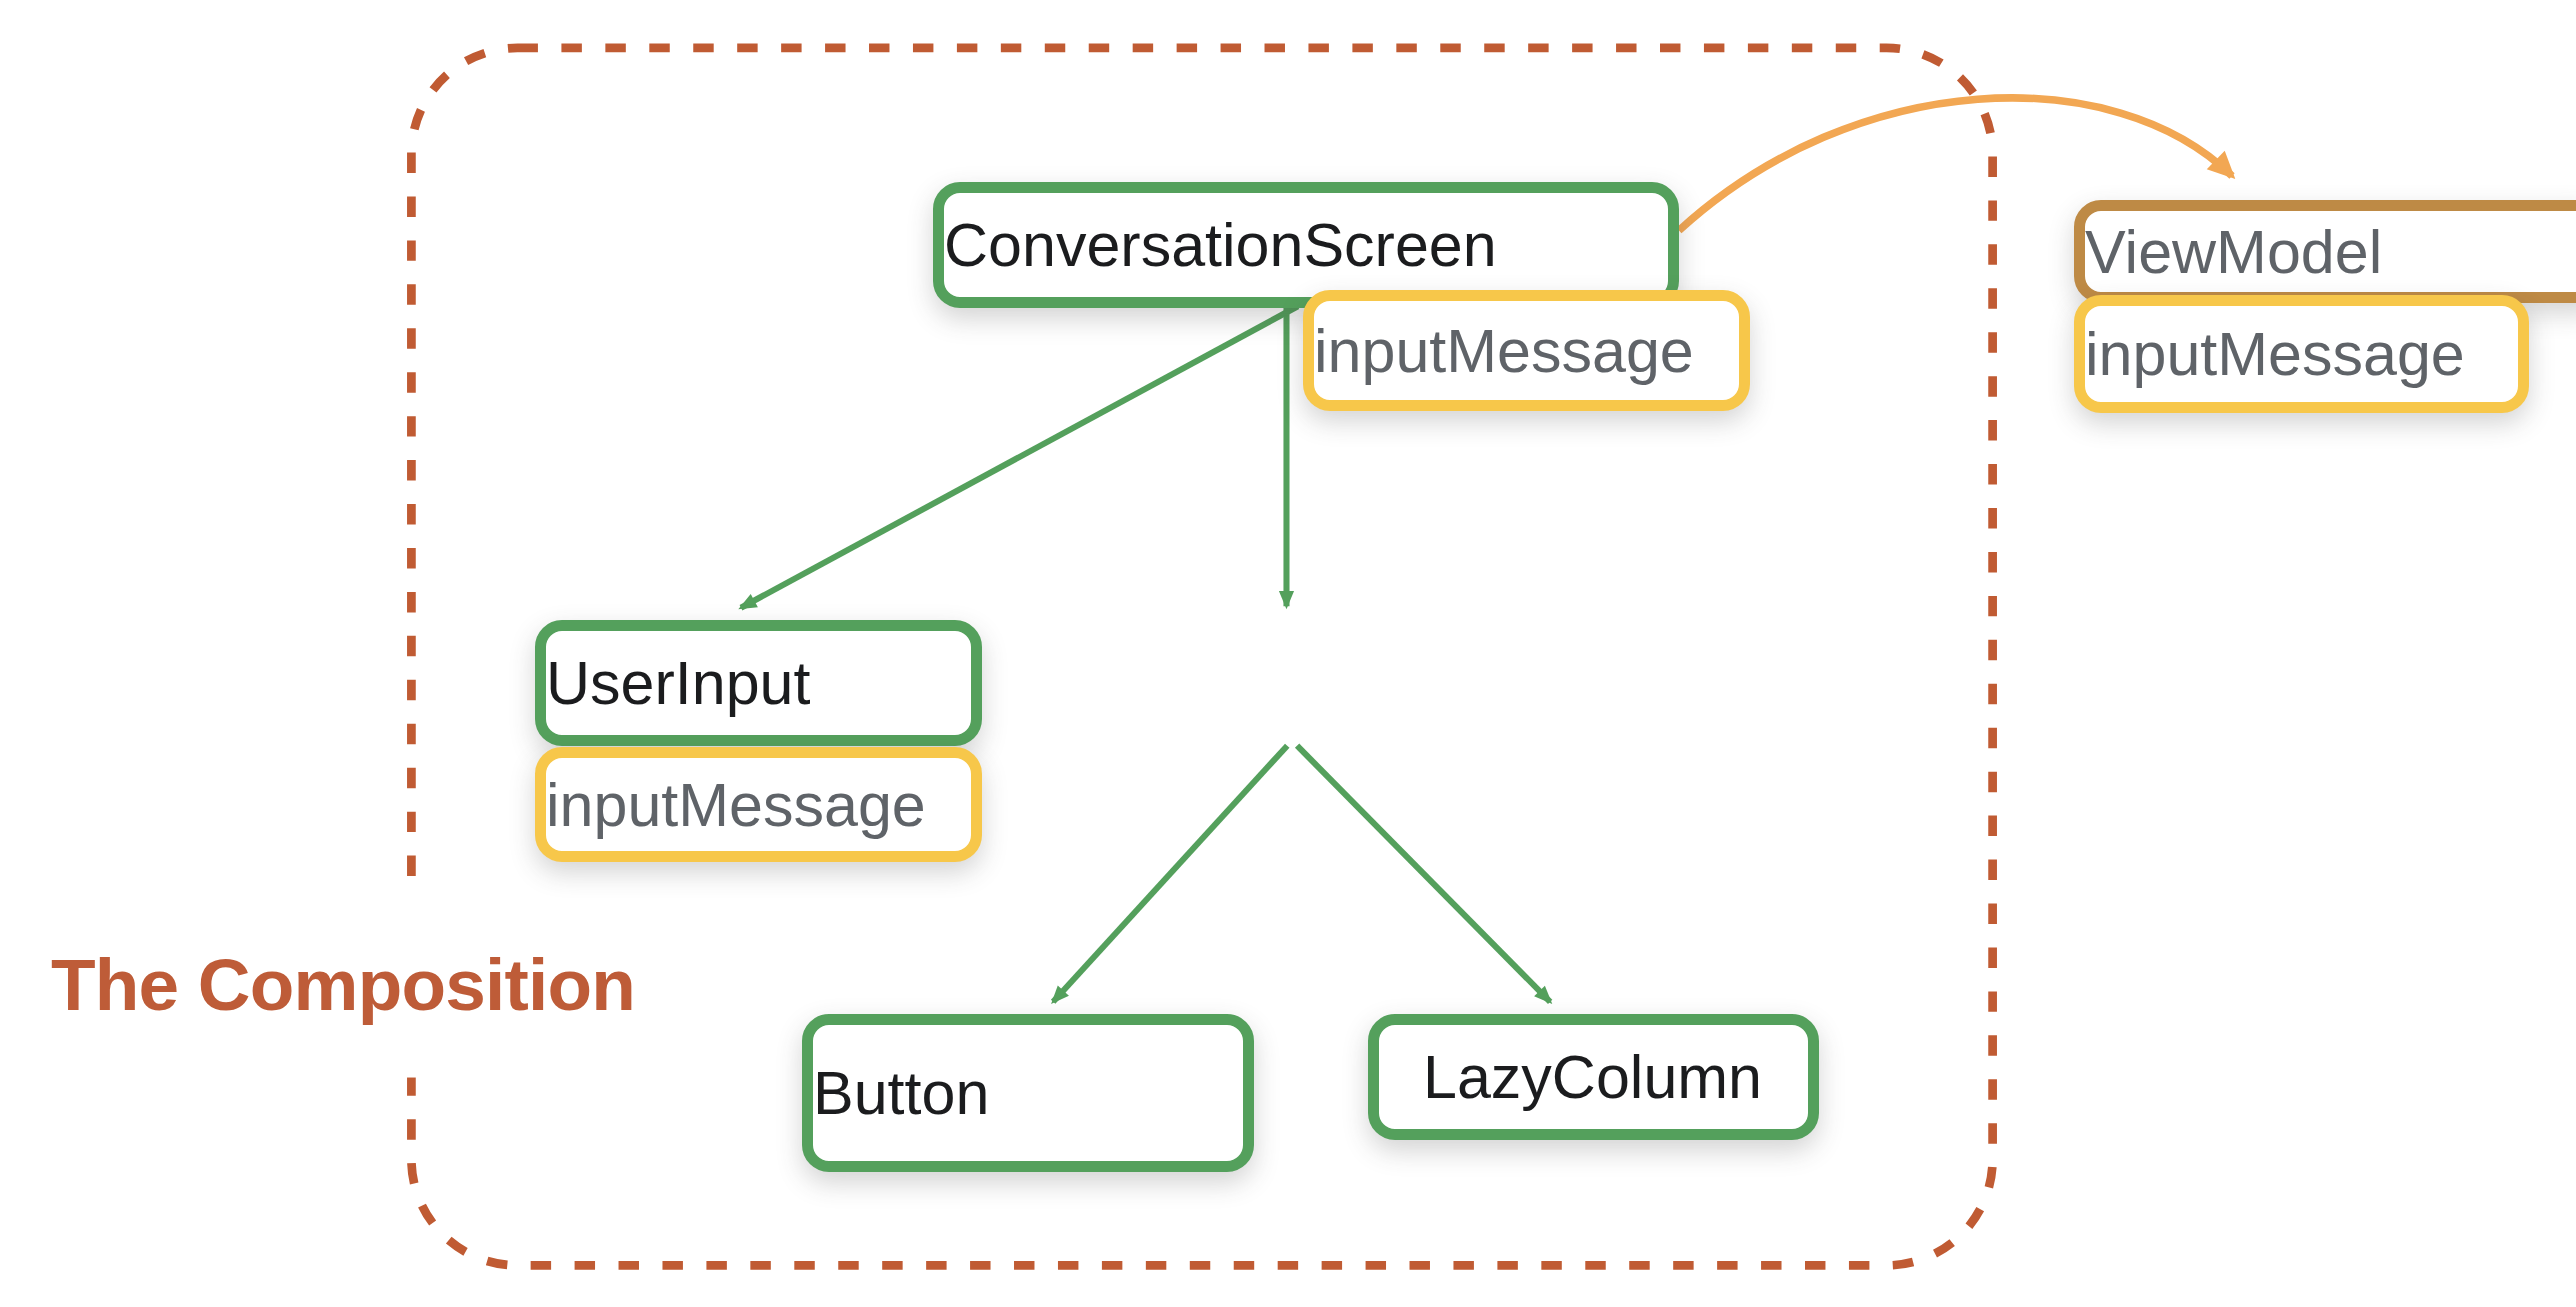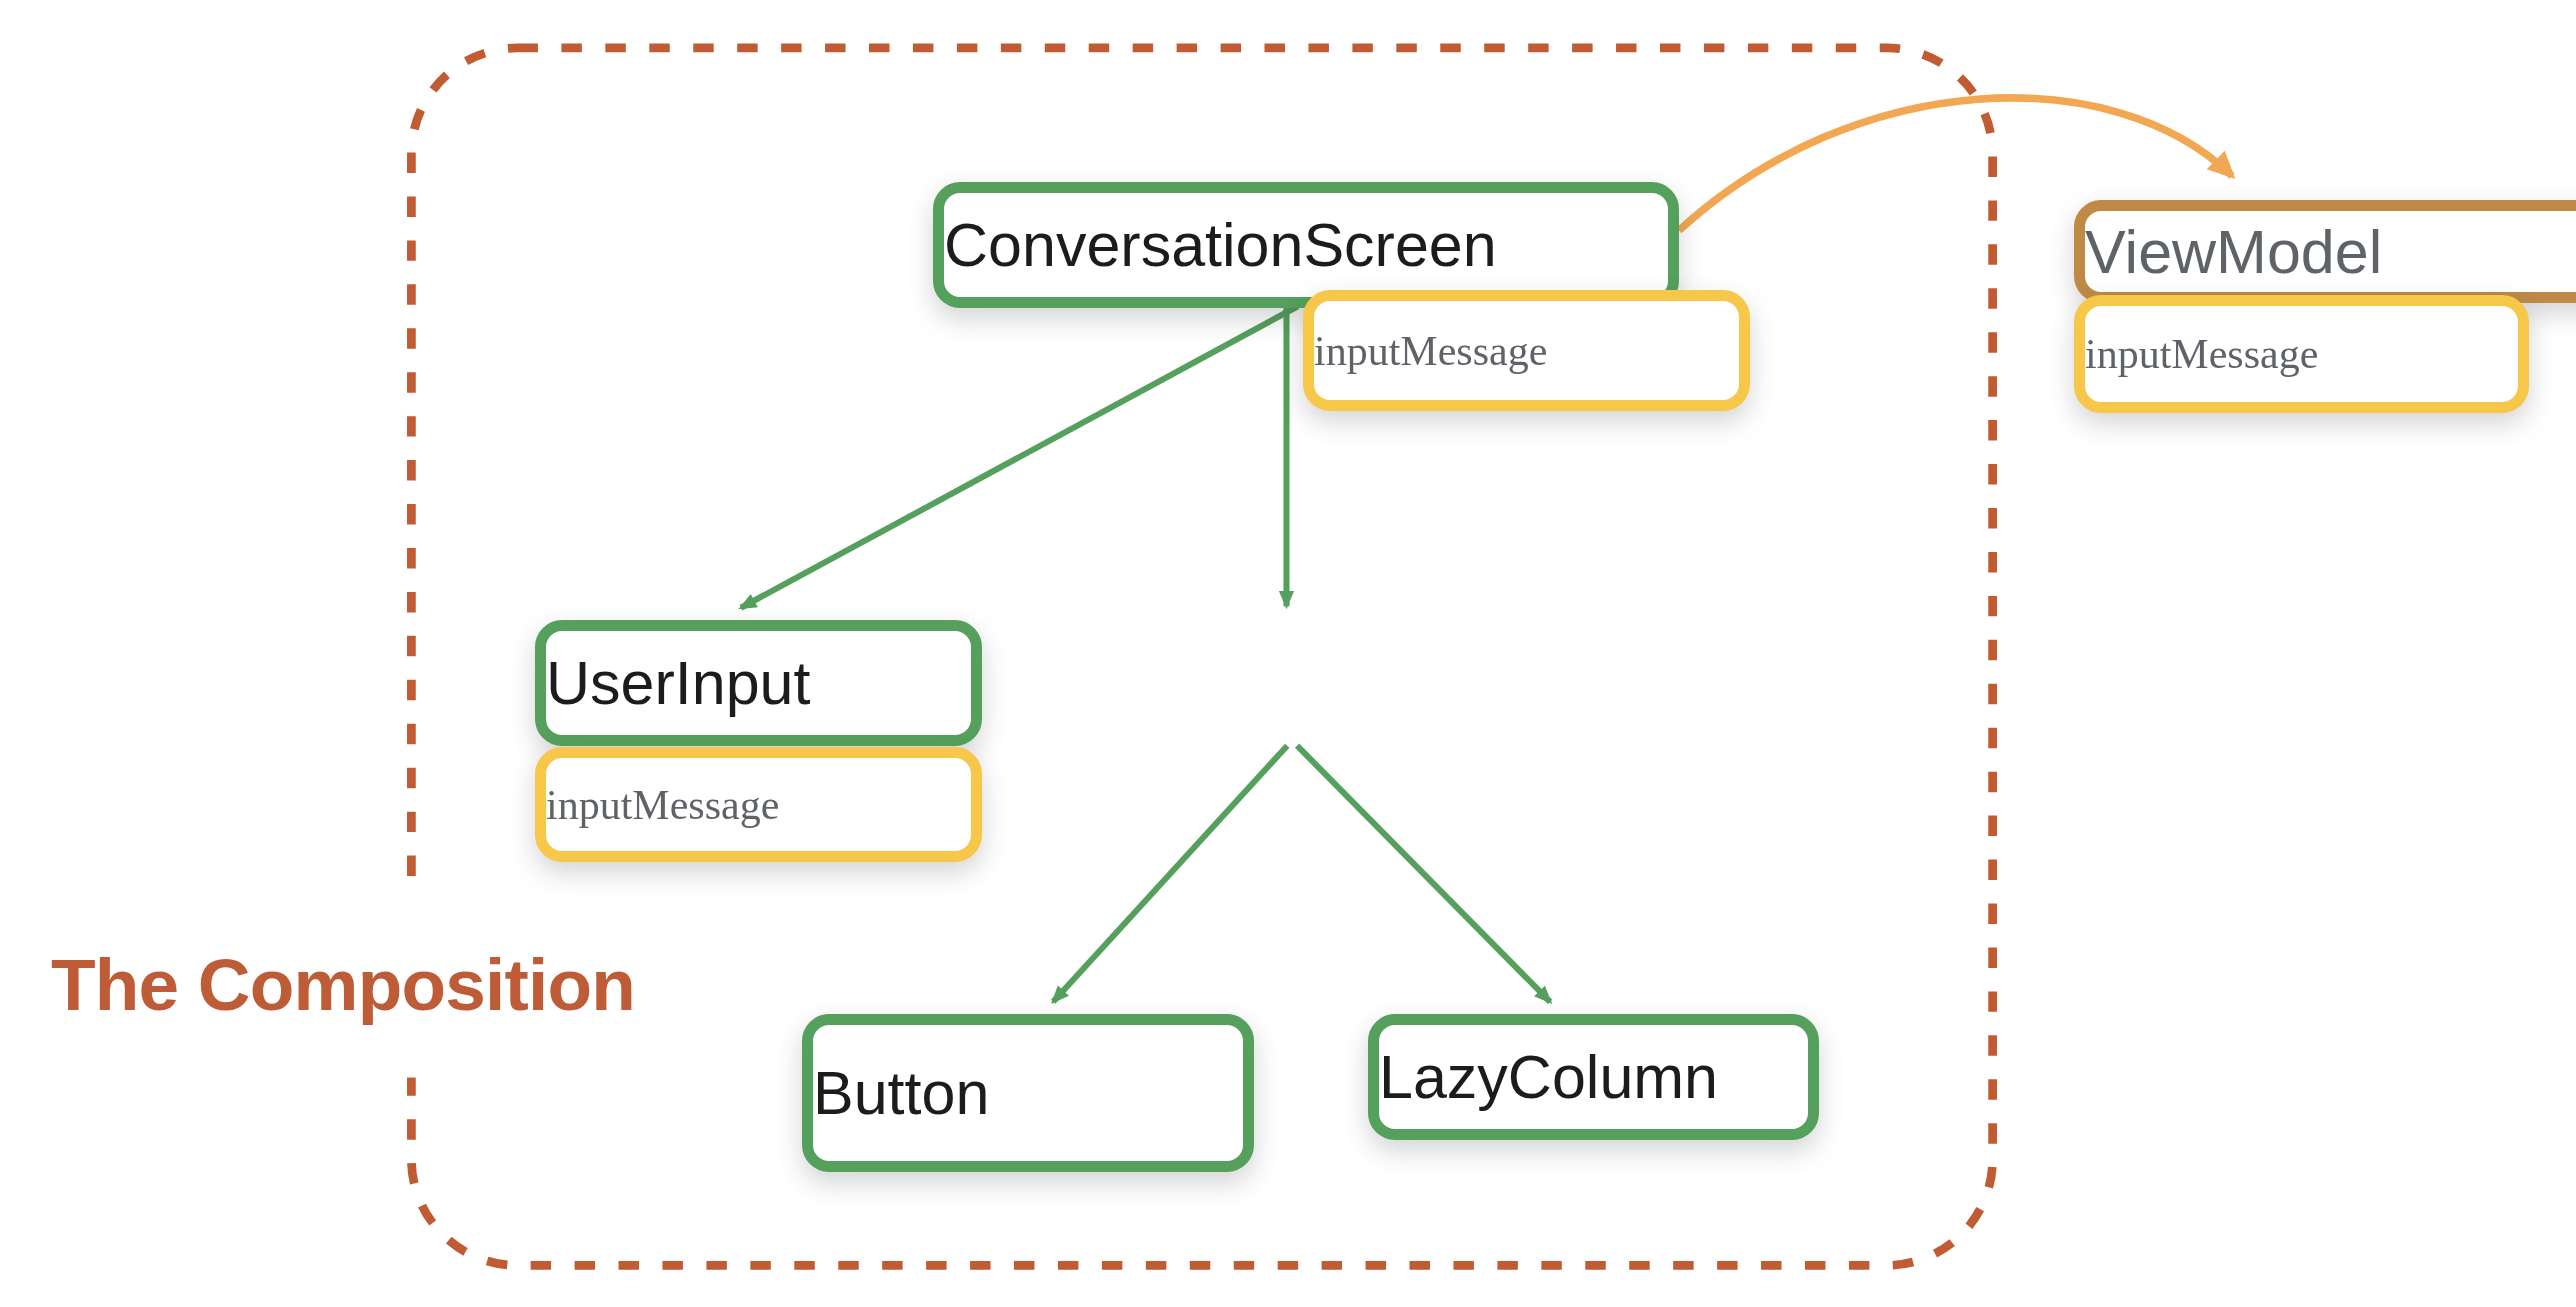--- a/index.html
+++ b/index.html
@@ -27,32 +27,32 @@
     position:absolute;
     background:#ffffff;
     display:flex;align-items:center;justify-content:flex-start;
     box-sizing:border-box;
     border-radius:27px;
     box-shadow:0 10.6px 26px rgba(60,60,60,0.22);
     white-space:nowrap;
   }
   .node-green{border:11.4px solid var(--green);color:var(--text-dark);font-size:61px;z-index:2;}
   .node-brown{border:11.4px solid var(--brown);color:var(--text-gray);font-size:61px;z-index:2;}
-  .node-yellow{border:11.4px solid var(--yellow);color:var(--text-gray);font-size:42px;z-index:3;font-family:Liberation Serif, serif;}
+  .node-yellow{border:11.4px solid var(--yellow);color:var(--text-gray);font-size:61px;z-index:3;}
 
   
   .pos-conversation{left:933px;top:182px;width:746px;height:126px;}
   .pos-state-conversation{left:1303px;top:290px;width:447px;height:121px;}
   .pos-viewmodel{left:2074px;top:200px;width:531px;height:103px;}
   .pos-state-viewmodel{left:2074px;top:295px;width:455px;height:118px;}
   .pos-userinput{left:535px;top:620px;width:447px;height:126px;}
   .pos-state-userinput{left:535px;top:747px;width:447px;height:115px;}
   .pos-messageslist{left:1071px;top:618px;width:455px;height:129px;}
   .pos-button{left:802px;top:1014px;width:452px;height:158px;}
-  .pos-lazycolumn{left:1368px;top:1014px;width:451px;height:126px;}
+  .pos-lazycolumn{left:1368px;top:1014px;width:451px;height:126px;padding-left:44px;}
 
   .diagram-title{
     position:absolute;
     left:51px;top:943px;
     font-size:73px;font-weight:bold;
     letter-spacing:-0.8px;
     color:var(--title);
     z-index:4;
     white-space:nowrap;
   }

